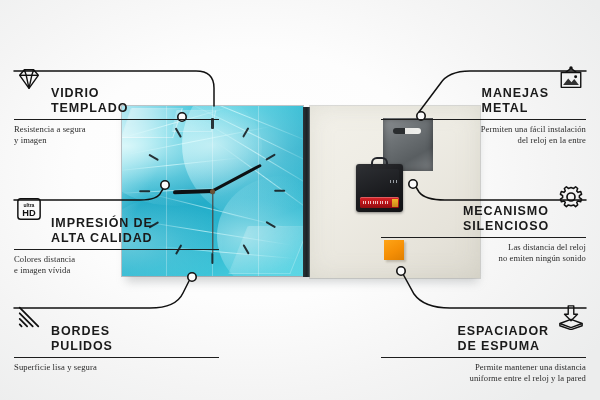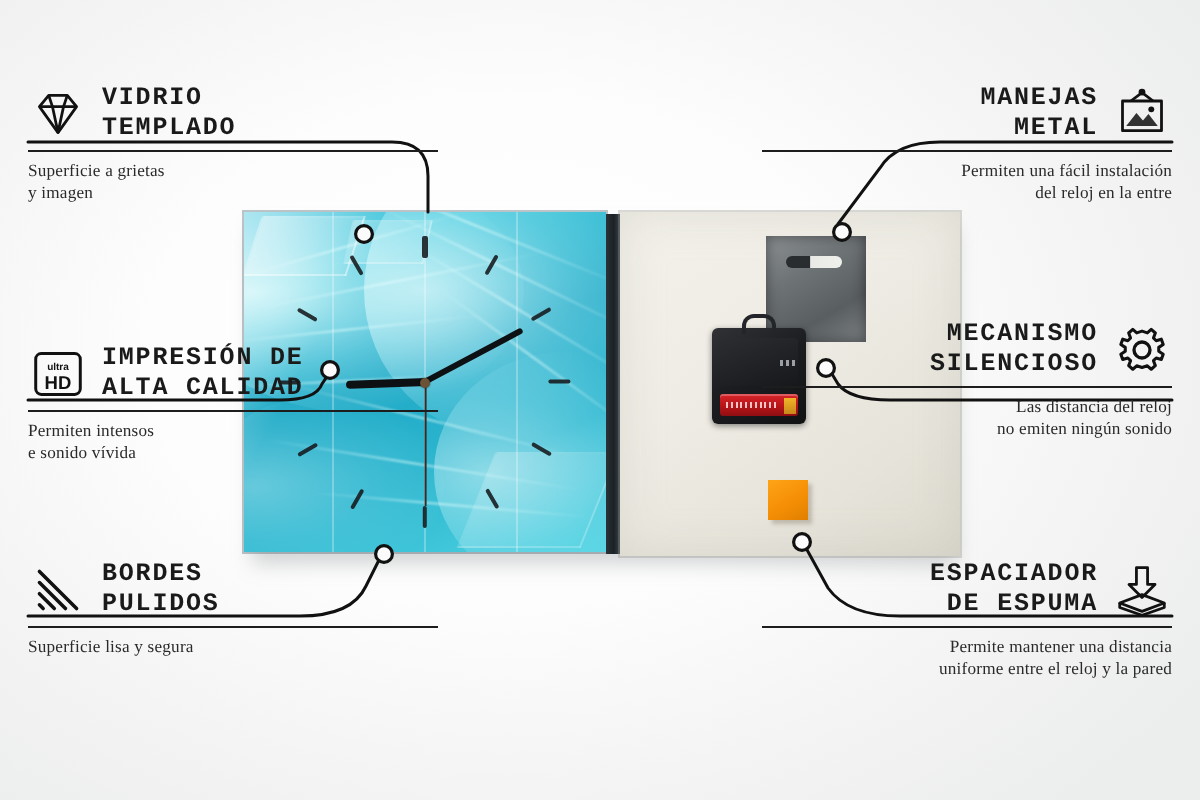--- a/index.html
+++ b/index.html
@@ -12,30 +12,31 @@
     -webkit-font-smoothing:antialiased;
   }
   #stage { position:absolute; inset:0; }
 
   
   .feat { position:absolute; width:205px; }
   .feat .head { display:flex; align-items:center; gap:7px; }
   .feat.left .head { justify-content:flex-start; }
   .feat.right .head { justify-content:flex-end; }
   .feat .title {
-    font-family:Liberation Mono, monospace;
+    font-family:Liberation Sans, sans-serif;
     font-weight:700;
     font-size:12.5px;
     letter-spacing:.9px;
     line-height:1.18;
     color:#1a1a1a;
     text-transform:uppercase;
+    margin-top:44px;
   }
   .feat.left .title { text-align:left; }
-  .feat.right .title { text-align:right; }
+  .feat.right .title { }
   .feat .rule {
     height:1px; background:#1d1d1d; width:100%;
     margin-top:3px; margin-bottom:4px;
   }
   .feat .sub {
     font-family:"Liberation Serif", serif;
     font-size:8.6px;
     line-height:1.32;
     color:#2a2a2a;
     letter-spacing:.1px;
@@ -284,36 +285,36 @@
           <path d="M6 10 L11 4 L21 4 L26 10 L16 24 Z"></path>
           <path d="M6 10 L26 10"></path>
               <path d="M11 4 L13 10 L16 24"></path>
               <path d="M21 4 L19 10 L16 24"></path>
         </g>
           </svg>
       </span>
       <span class="title"><span>VIDRIO</span><br><span>TEMPLADO</span></span>
     </div>
     <div class="rule"></div>
-    <div class="sub"><span>Superficie a grietas</span><br><span>y imagen</span></div>
+    <div class="sub"><span>Resistencia a segura</span><br><span>y imagen</span></div>
   </div>
 
   <div class="feat left" id="f-impresion">
     <div class="head">
       <span class="ico">
         <svg viewBox="0 0 32 28">
           <rect x="4" y="3" width="24" height="22" rx="3" fill="none" stroke="#111" stroke-width="1.6"></rect>
           <text x="16" y="12" font-family="Liberation Sans, sans-serif" font-size="5.4" font-weight="700" fill="#111" text-anchor="middle">ultra</text>
           <text x="16" y="22" font-family="Liberation Sans, sans-serif" font-size="10" font-weight="700" fill="#111" text-anchor="middle">HD</text>
         </svg>
       </span>
       <span class="title"><span>IMPRESIÓN DE</span><br><span>ALTA CALIDAD</span></span>
     </div>
     <div class="rule"></div>
-    <div class="sub"><span>Permiten intensos</span><br><span>e sonido vívida</span></div>
+    <div class="sub"><span>Colores distancia</span><br><span>e imagen vívida</span></div>
   </div>
 
   <div class="feat left" id="f-bordes">
     <div class="head">
       <span class="ico">
         <svg viewBox="0 0 32 28">
             <g stroke="#111" stroke-width="1.9" stroke-linecap="round">
           <line x1="6" y1="4" x2="26" y2="24"></line>
           <line x1="6" y1="10" x2="20" y2="24"></line>
           <line x1="6" y1="16" x2="14" y2="24"></line>

